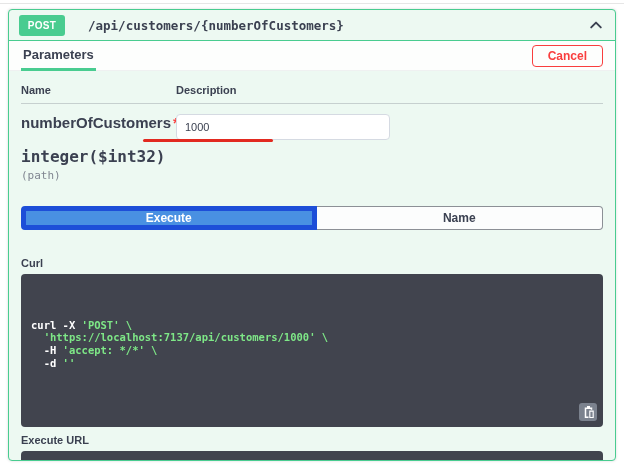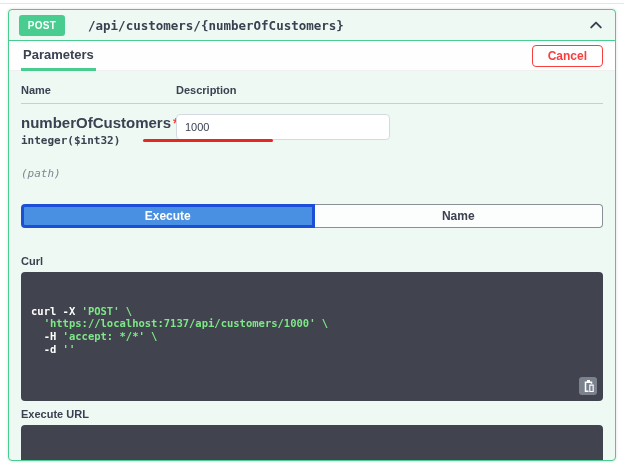--- a/index.html
+++ b/index.html
@@ -71,46 +71,46 @@
     font-size:11px; font-weight:bold; color:#3b4151;
   }
   .col-name { width:155px; }
   .param-row { display:flex; padding:10px 0 10px; }
   .param-left { width:155px; }
   .param-name { font-size:15px; font-weight:bold; color:#3b4151; }
   .req-star { color:#f93e3e; font-weight:bold; margin-left:2px; }
   .req-label { color:#f93e3e; font-size:9px; vertical-align:top; margin-left:3px; font-weight:normal; }
   .param-type {
     font-family:"DejaVu Sans Mono", monospace;
-    font-size:11px; font-weight:bold; color:#3b4151; margin-top:3px;
+    font-size:16px; font-weight:bold; color:#3b4151; margin-top:16px;
   }
   .param-in {
     font-family:"DejaVu Sans Mono", monospace;
-    font-style:italic; font-size:11px; color:#808691; margin-top:20px;
+    font-size:11px; color:#808691; margin-top:3px;
   }
   .param-desc { position:relative; }
   .param-input {
     width:214px; height:26px;
     border:1px solid #d5dae2; border-radius:4px;
     padding:0 8px; font-size:11px; color:#3b4151;
     background:#fff; outline:none;
     font-family:"Liberation Sans", sans-serif;
   }
   .annot-1 {
     position:absolute; left:-33px; top:25px;
     width:130px; height:3px; background:#e22a20; border-radius:2px;
   }
 
   
   .execute-wrapper { display:flex; padding:14px 0 14px; }
   .btn { flex:1; height:24px; font-size:12px; font-weight:bold; cursor:pointer;
          font-family:"Liberation Sans", sans-serif; }
   .btn-execute {
     background:#4990e2; color:#fff;
-    border:3px solid #1d4ed8; border-radius:4px 0 0 4px;
+    border:5px solid #1d4ed8; border-radius:4px 0 0 4px;
   }
   .btn-clear {
     background:#fcfdfd; color:#3b4151;
     border:1px solid #8c9096; border-left:none; border-radius:0 4px 4px 0;
   }
 
   
   .responses-hdr {
     background:rgba(255,255,255,.85);
     height:34px; padding:0 12px;
@@ -118,21 +118,21 @@
     font-size:13px; font-weight:bold; color:#3b4151;
     border-top:1px solid rgba(59,65,81,.07);
     border-bottom:1px solid rgba(59,65,81,.07);
   }
   .responses-body { padding:6px 12px 0; }
   .blk-label { font-size:11px; font-weight:bold; color:#3b4151; margin:7px 0 5px; }
   .code-block {
     background:#41444e; border-radius:4px;
     font-family:"DejaVu Sans Mono", monospace;
     font-size:10.5px; font-weight:bold; color:#fff;
-    padding:7px 10px; position:relative;
+    padding:19px 10px; position:relative;
     white-space:pre; line-height:1.22;
   }
   .code-block .str { color:#7ee787; }
   .copy-btn {
     position:absolute; right:6px; bottom:6px;
     width:18px; height:18px; border:none; border-radius:3px;
     background:#7b828e; display:flex; align-items:center; justify-content:center;
     cursor:pointer;
   }
 </style>

